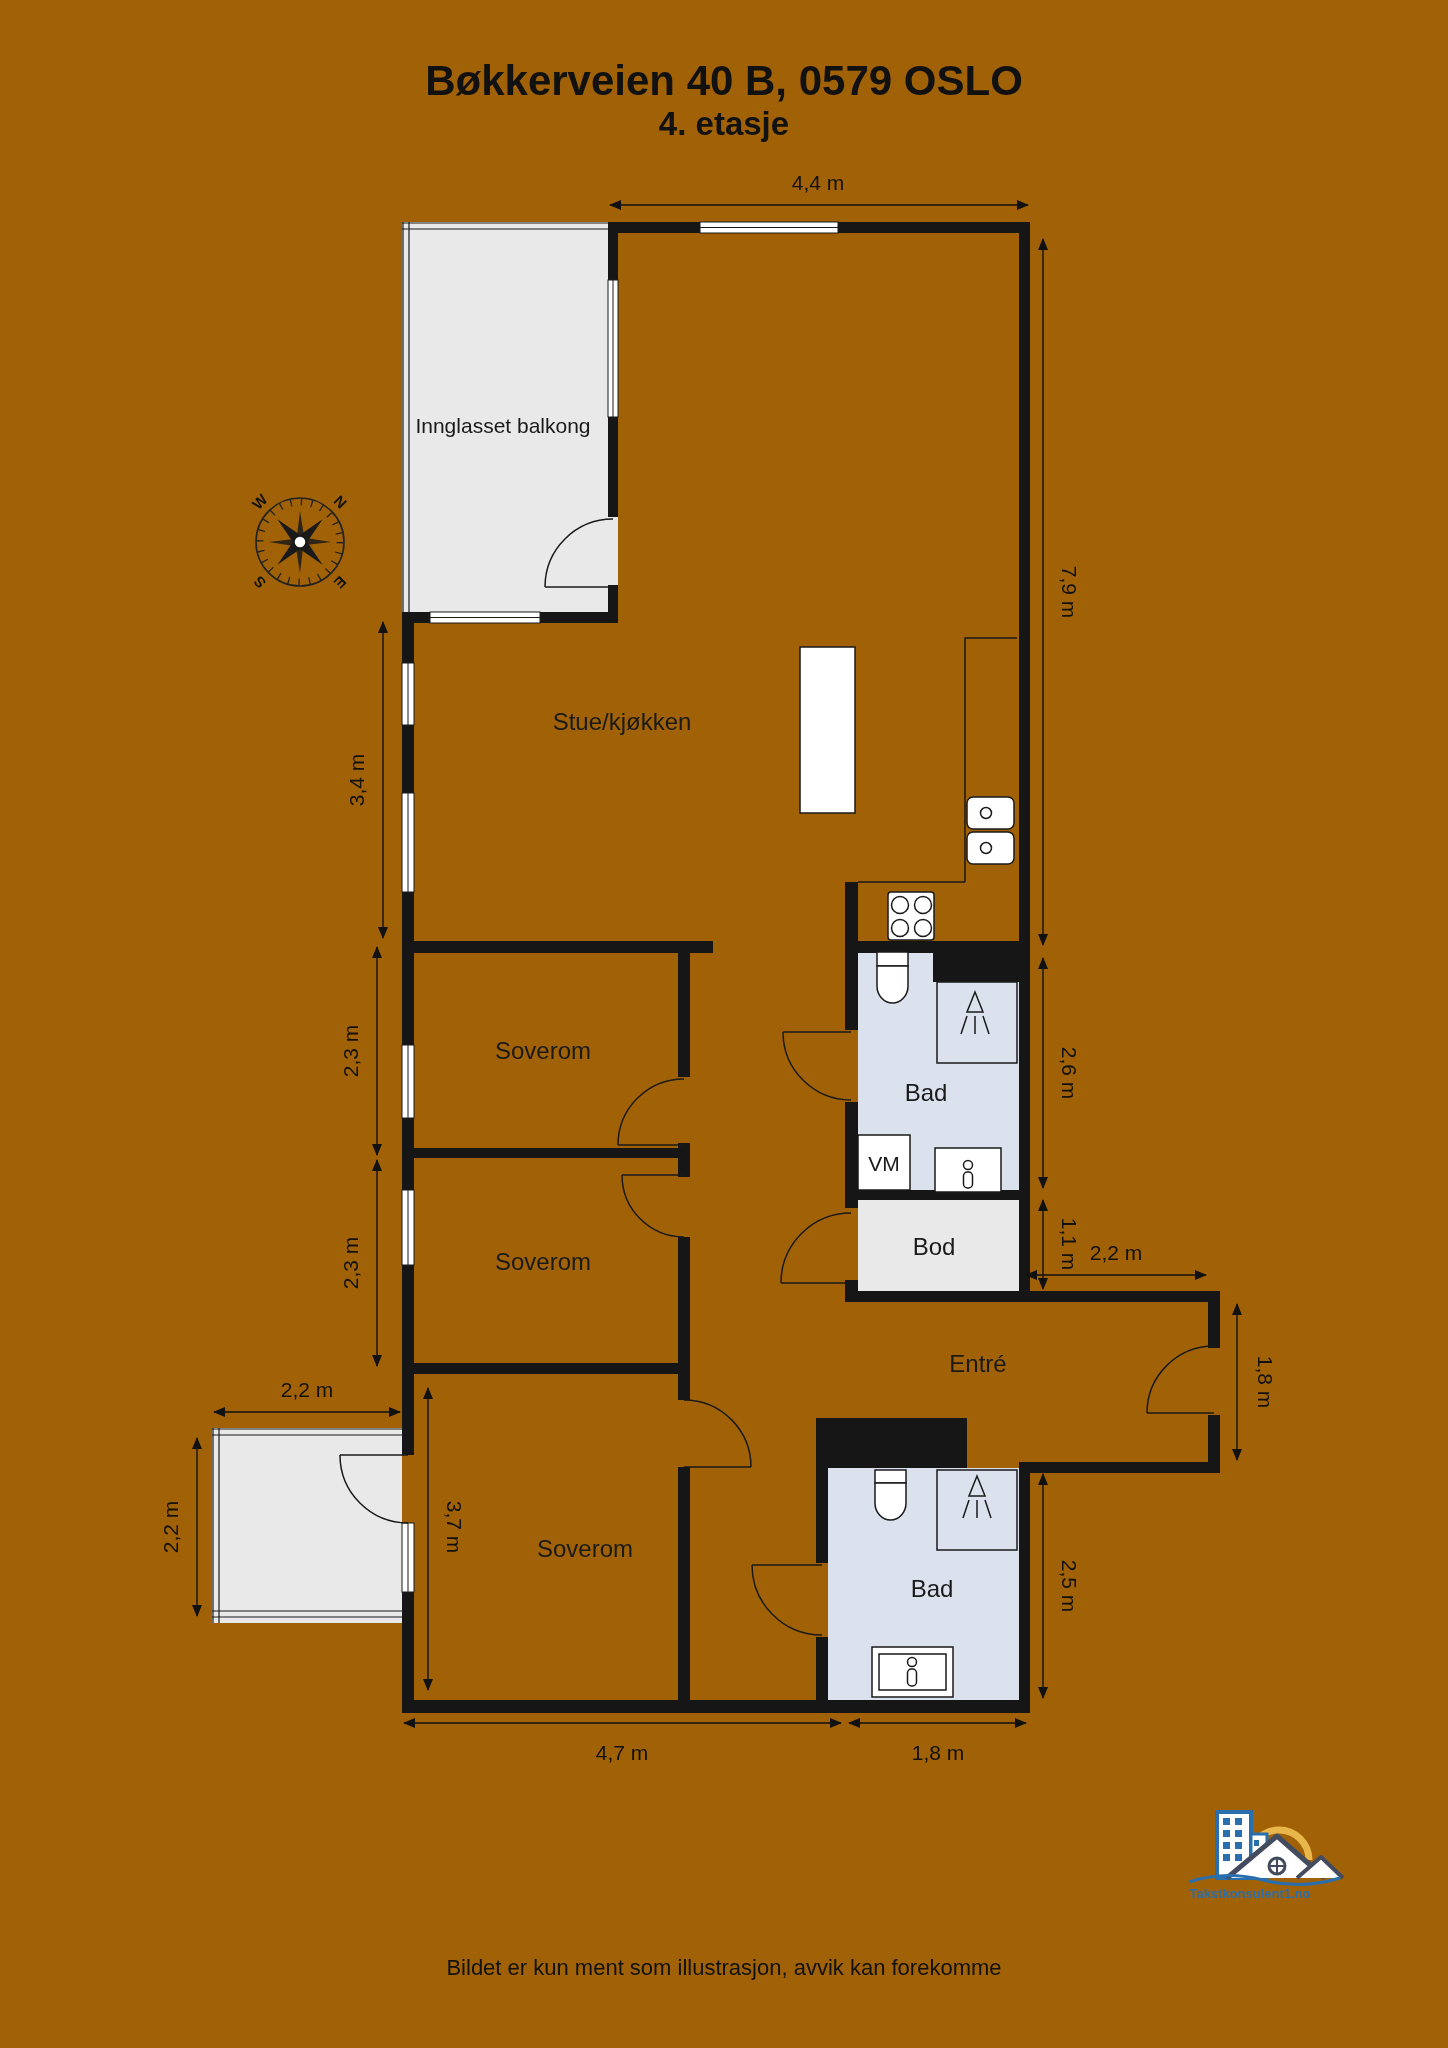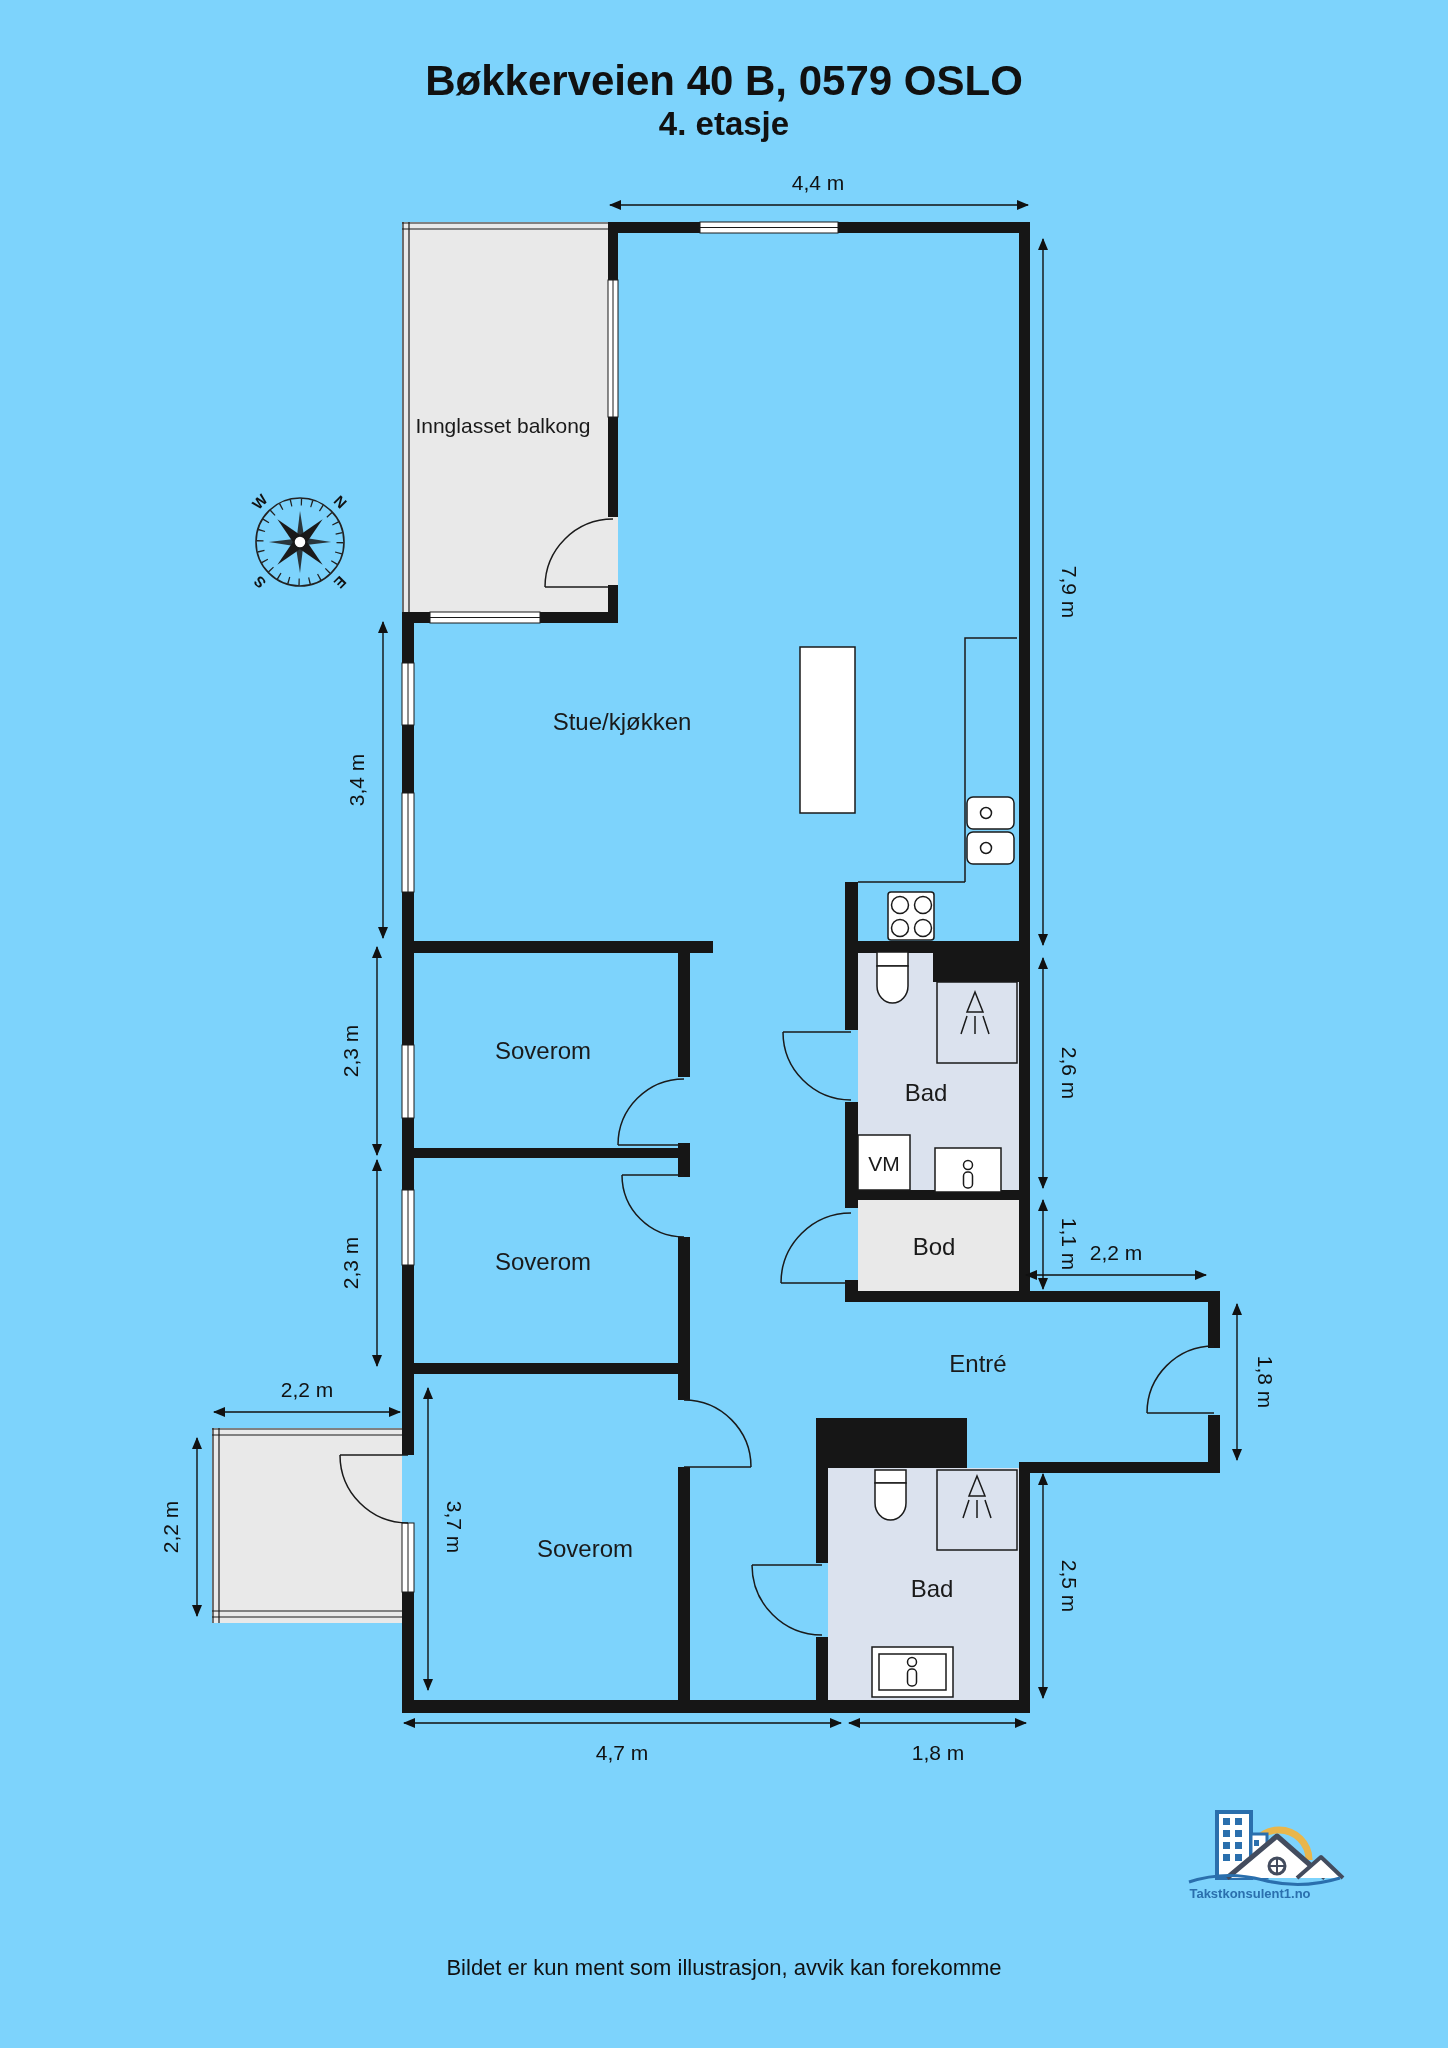--- a/index.html
+++ b/index.html
@@ -1,16 +1,16 @@
 <!DOCTYPE html>
 <html><head>
 <meta charset="utf-8">
 <style>
   html,body{margin:0;padding:0;background:#ffffff;}
-  .page{position:relative;width:1448px;height:2048px;background:#7dd3fc;font-family:"Liberation Sans",sans-serif;}
+  .page{position:relative;width:1448px;height:2048px;background:#a16207;font-family:"Liberation Sans",sans-serif;}
   svg{position:absolute;left:0;top:0;}
   .wall{fill:#161616;}
   .thin{stroke:#1a1a1a;stroke-width:1.5;fill:none;}
   .fx{fill:#ffffff;stroke:#1a1a1a;stroke-width:1.5;}
   .winr{fill:#ffffff;stroke:#1a1a1a;stroke-width:1;}
   .winl{stroke:#1a1a1a;stroke-width:1;}
   .rail{stroke:#1a1a1a;stroke-width:1.2;}
   .dimln{stroke:#111111;stroke-width:1.4;fill:none;}
   .dimtxt{font-size:21px;fill:#111111;text-anchor:middle;}
   .room{font-size:24px;fill:#1a1a1a;text-anchor:middle;}

